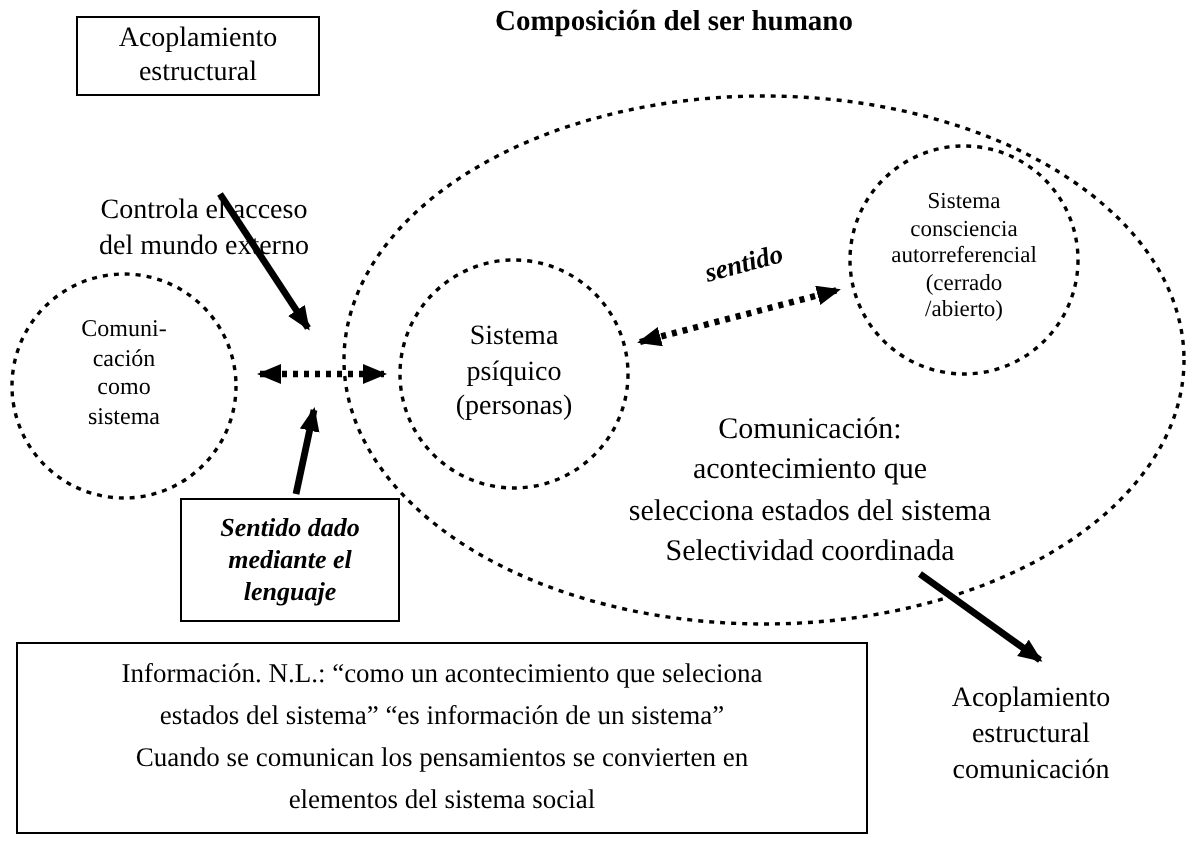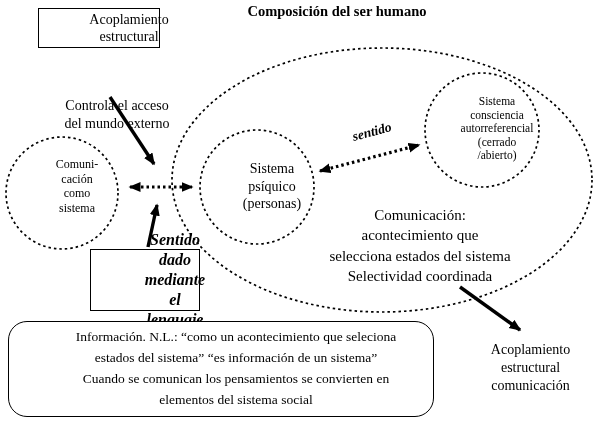--- a/index.html
+++ b/index.html
@@ -6,21 +6,21 @@
   html, body { background: #ffffff; }
   body { font-family: "Liberation Serif", serif; color: #000; }
   .canvas {
     position: relative;
     width: 600px;
     height: 423px;
     background: #fff;
     overflow: hidden;
   }
   .abs { position: absolute; }
-  .pre { white-space: pre-line; padding-left: 30px; }
+  .pre { white-space: pre-line; }
   .center { text-align: center; }
   .diagram-svg { position: absolute; left: 0; top: 0; width: 600px; height: 423px; }
   .title {
     left: 37px; top: 3px; width: 600px;
     font-size: 14.5px; font-weight: bold; text-align: center;
   }
   .rect-box {
     border: 1.6px solid #000;
     display: flex; align-items: center; justify-content: center;
     text-align: center; background: #fff;
@@ -31,25 +31,25 @@
   .psychic-label { left: 200px; top: 160px; width: 114px; font-size: 14px; line-height: 1.25; }
   .conscience-label { left: 425px; top: 95px; width: 114px; font-size: 11.5px; line-height: 1.18; }
   .sentido-label {
     left: 336px; top: 124px; width: 72px;
     font-size: 13.5px; font-weight: bold; font-style: italic;
     transform: rotate(-15deg); text-align: center;
   }
   .ellipse-text { left: 295px; top: 205px; width: 220px; font-size: 15px; line-height: 1.35; }
   .box-sentido {
     left: 90px; top: 249px; width: 110px; height: 62px;
-    font-size: 16px; font-weight: bold; font-style: italic; line-height: 1.25;
+    font-size: 13px; font-weight: bold; font-style: italic; line-height: 1.25;
   }
   .box-info {
     left: 8px; top: 321px; width: 426px; height: 96px;
-    font-size: 13.5px; line-height: 1.55; padding: 4px 8px; border-radius: 19px;
+    font-size: 13.5px; line-height: 1.55; padding: 4px 8px;
   }
   .acopl-com-label { left: 458px; top: 341px; width: 115px; font-size: 14px; line-height: 1.3; }
 </style>
 </head>
 <body>
 
 <div class="canvas">
 
   <svg class="diagram-svg" viewBox="0 0 600 423" xmlns="http://www.w3.org/2000/svg">
     <defs>

